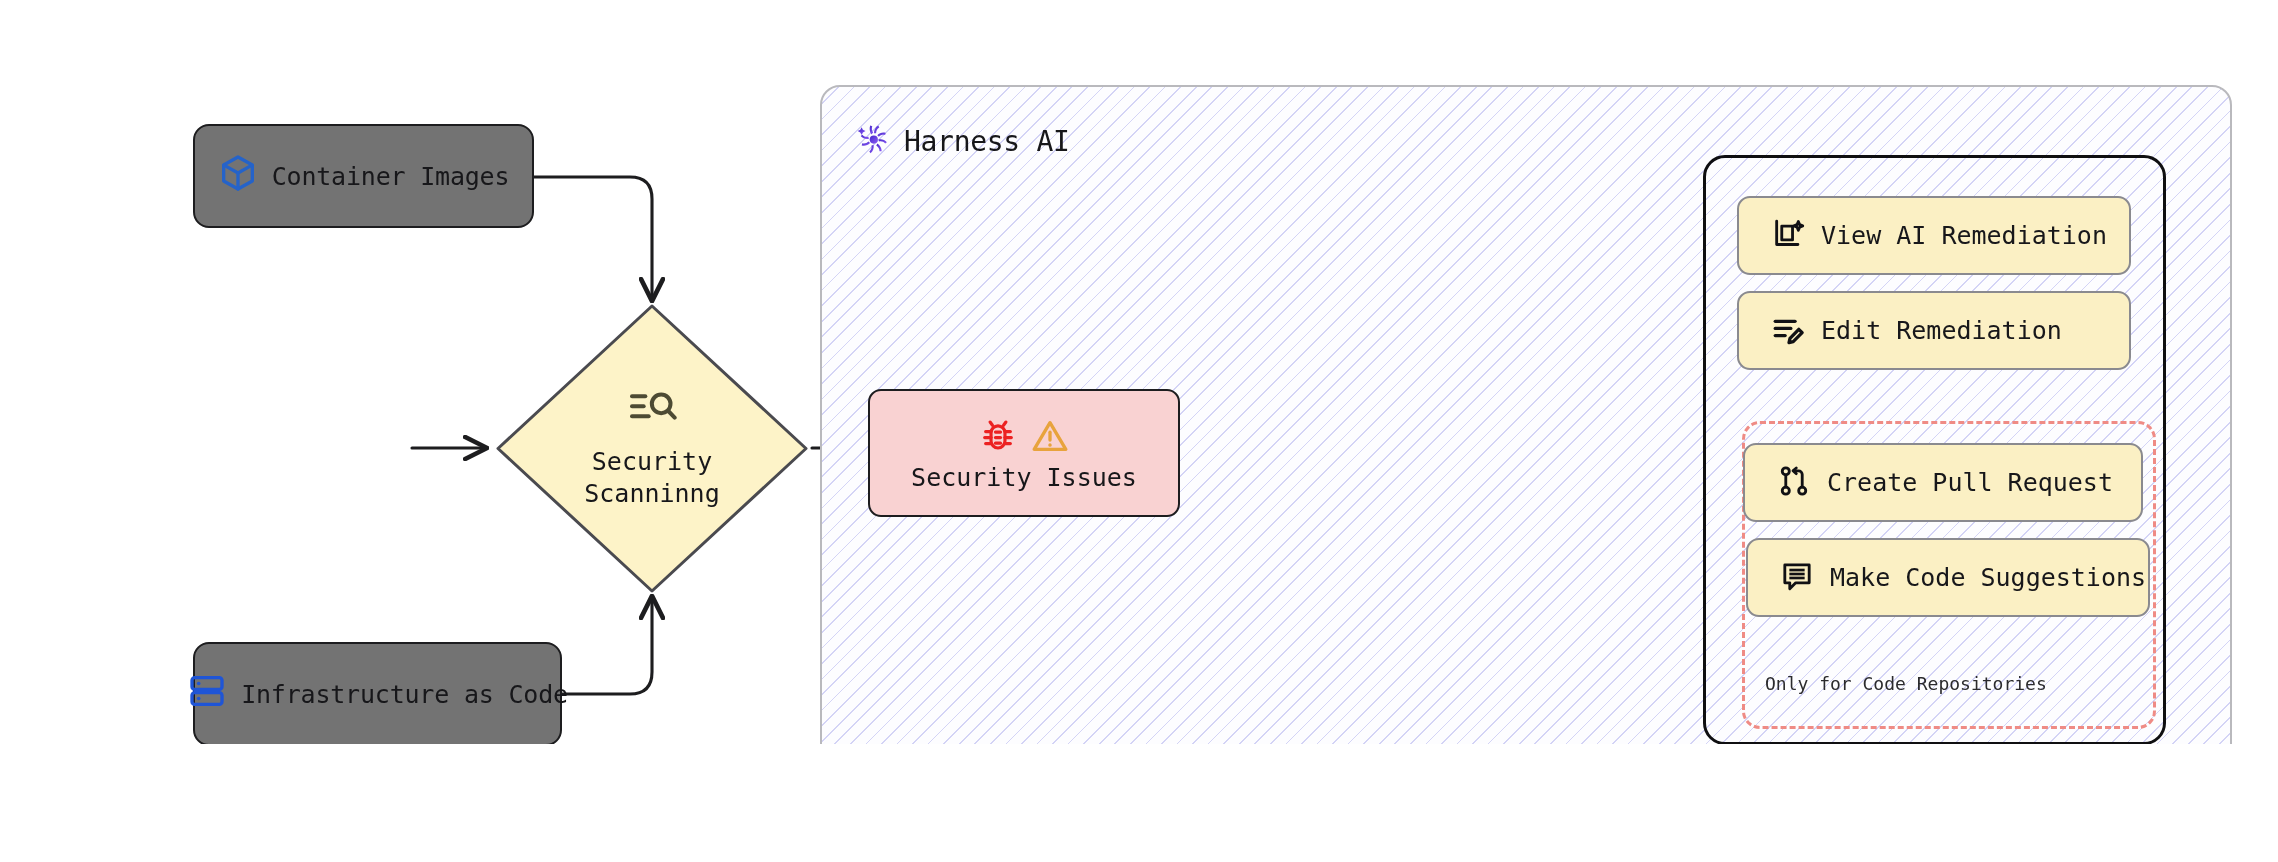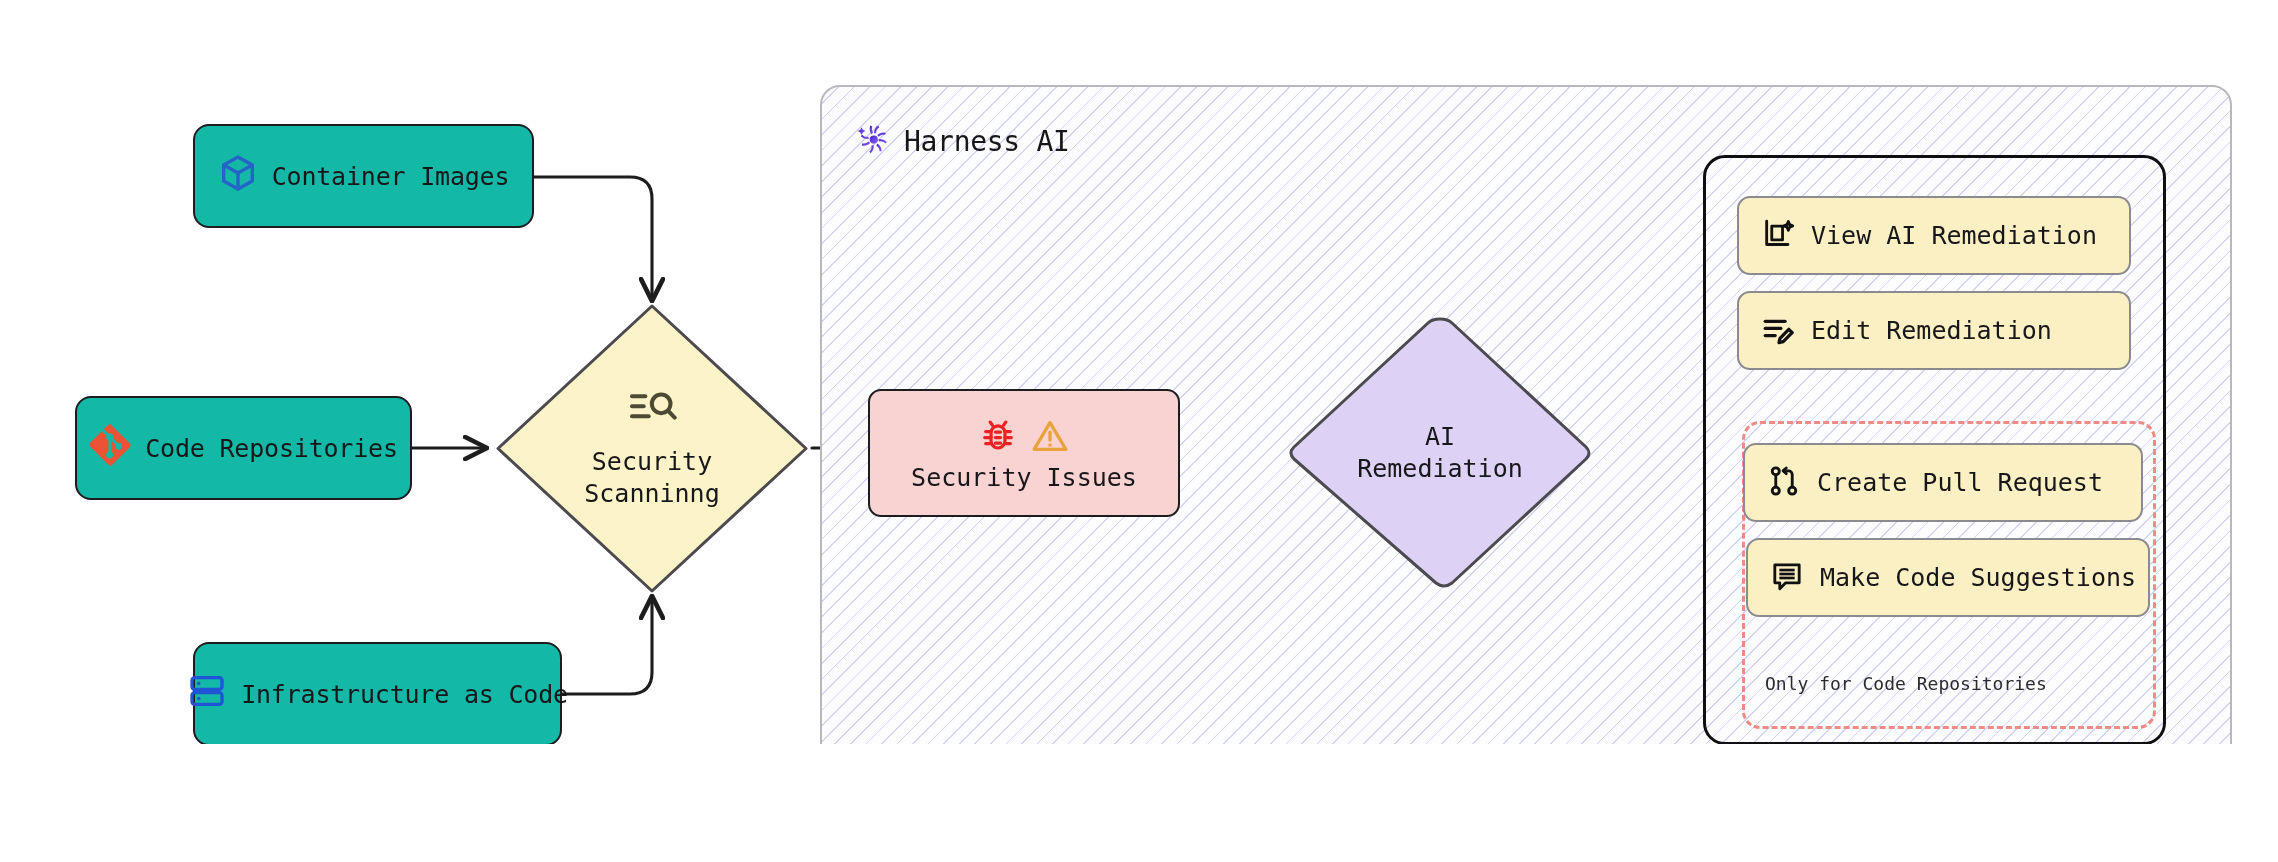--- a/index.html
+++ b/index.html
@@ -19,21 +19,21 @@
   
   .node{
     position:absolute;
     box-sizing:border-box;
     display:flex;
     align-items:center;
     justify-content:center;
     z-index:5;
   }
   .io-node{
-    background:#14b8a6;
+    background:#737373;
     border:2.4px solid #1d1d1f;
     border-radius:16px;
     gap:14px;
     padding:8px 22px;
     color:#17171a;
     font-size:25px;
     letter-spacing:-0.2px;
     white-space:nowrap;
   }
   .io-label{line-height:1;}
@@ -105,21 +105,21 @@
     z-index:4;
   }
   .action-card{
     position:absolute;
     box-sizing:border-box;
     background:#fbf0c4;
     border:2.2px solid #8a8a8f;
     border-radius:13px;
     display:flex;align-items:center;
     gap:16px;
-    padding:0 22px;
+    padding:0 32px;
     z-index:8;
     white-space:nowrap;
   }
   .action-label{font-size:25px;color:#17171a;line-height:1;}
 
   #repo-only-group{
     position:absolute;
     box-sizing:border-box;
     border:3px dashed #ef8b85;
     border-radius:18px;
@@ -194,28 +194,20 @@
     <span class="ic">
       <svg width="40" height="40" viewBox="0 0 24 24" fill="none" stroke="#2563c9" stroke-width="2" stroke-linecap="round" stroke-linejoin="round">
         <path d="M12 2.4 20.6 7.2v9.6L12 21.6 3.4 16.8V7.2z"></path>
         <path d="M3.6 7.3 12 12l8.4-4.7"></path>
           <path d="M12 12v9.6"></path>
       </svg>
     </span>
     <span class="io-label">Container Images</span>
   </div>
 
-  <div class="node io-node" style="left:75px;top:396px;width:337px;height:104px;">
-    <span class="ic">
-      <svg width="42" height="42" viewBox="0 0 24 24">
-        <path d="M23.2 11 13 .8a1.7 1.7 0 0 0-2.4 0l-2.1 2.1 2.7 2.7a2 2 0 0 1 2.6 2.6l2.6 2.6a2 2 0 1 1-1.2 1.1l-2.4-2.4v6.4a2 2 0 1 1-1.7-.1V9.4a2 2 0 0 1-1.1-2.6L7.3 4.1.8 10.6a1.7 1.7 0 0 0 0 2.4L11 23.2a1.7 1.7 0 0 0 2.4 0l9.8-9.8a1.7 1.7 0 0 0 0-2.4z" fill="#ec5234"></path>
-      </svg>
-    </span>
-    <span class="io-label">Code Repositories</span>
-  </div>
 
   <div class="node io-node" style="left:193px;top:642px;width:369px;height:104px;">
     <span class="ic">
       <svg width="40" height="40" viewBox="0 0 24 24" fill="none" stroke="#1f55d6" stroke-width="2">
         <rect x="3" y="4" width="18" height="7" rx="1.6"></rect>
         <rect x="3" y="13" width="18" height="7" rx="1.6"></rect>
         <circle cx="7" cy="7.5" r="1.1" fill="#1f55d6" stroke="none"></circle>
         <circle cx="7" cy="16.5" r="1.1" fill="#1f55d6" stroke="none"></circle>
       </svg>
     </span>
@@ -263,29 +255,20 @@
         <svg width="38" height="38" viewBox="0 0 24 24" fill="none" stroke="#e8a33d" stroke-width="2.1" stroke-linecap="round" stroke-linejoin="round">
           <path d="M12 3.6 22 20.4H2z"></path>
           <path d="M12 9.6v5"></path>
             <path d="M12 17.6v.2"></path>
         </svg>
       </span>
     </div>
     <span class="proc-label">Security Issues</span>
   </div>
 
-  <div class="diamond-wrap" style="left:1280px;top:313px;width:320px;height:280px;">
-    <svg class="diamond-shape" viewBox="0 0 320 280">
-      <path d="M160 6 Q168 6 172 10 L306 134 Q312 140 306 146 L172 270 Q164 276 156 270 L14 146 Q8 140 14 134 L148 10 Q152 6 160 6 Z" fill="#ddd2f5" stroke="#4a4a4f" stroke-width="3" stroke-linejoin="round"></path>
-    </svg>
-    <div class="diamond-content">
-      <div class="diamond-text">AI
-Remediation</div>
-    </div>
-  </div>
 
   <div id="actions-panel" style="left:1703px;top:155px;width:463px;height:590px;"></div>
 
   <div id="repo-only-group" style="left:1742px;top:421px;width:414px;height:308px;"></div>
 
   <div class="action-card" style="left:1737px;top:196px;width:394px;height:79px;">
     <span class="ic">
       <svg width="34" height="34" viewBox="0 0 24 24" fill="none" stroke="#111114" stroke-width="2" stroke-linecap="round" stroke-linejoin="round">
         <path d="M4 3v16.4h15"></path>
         <path d="M7.6 6.4h7.6v9.8H7.6z"></path>

